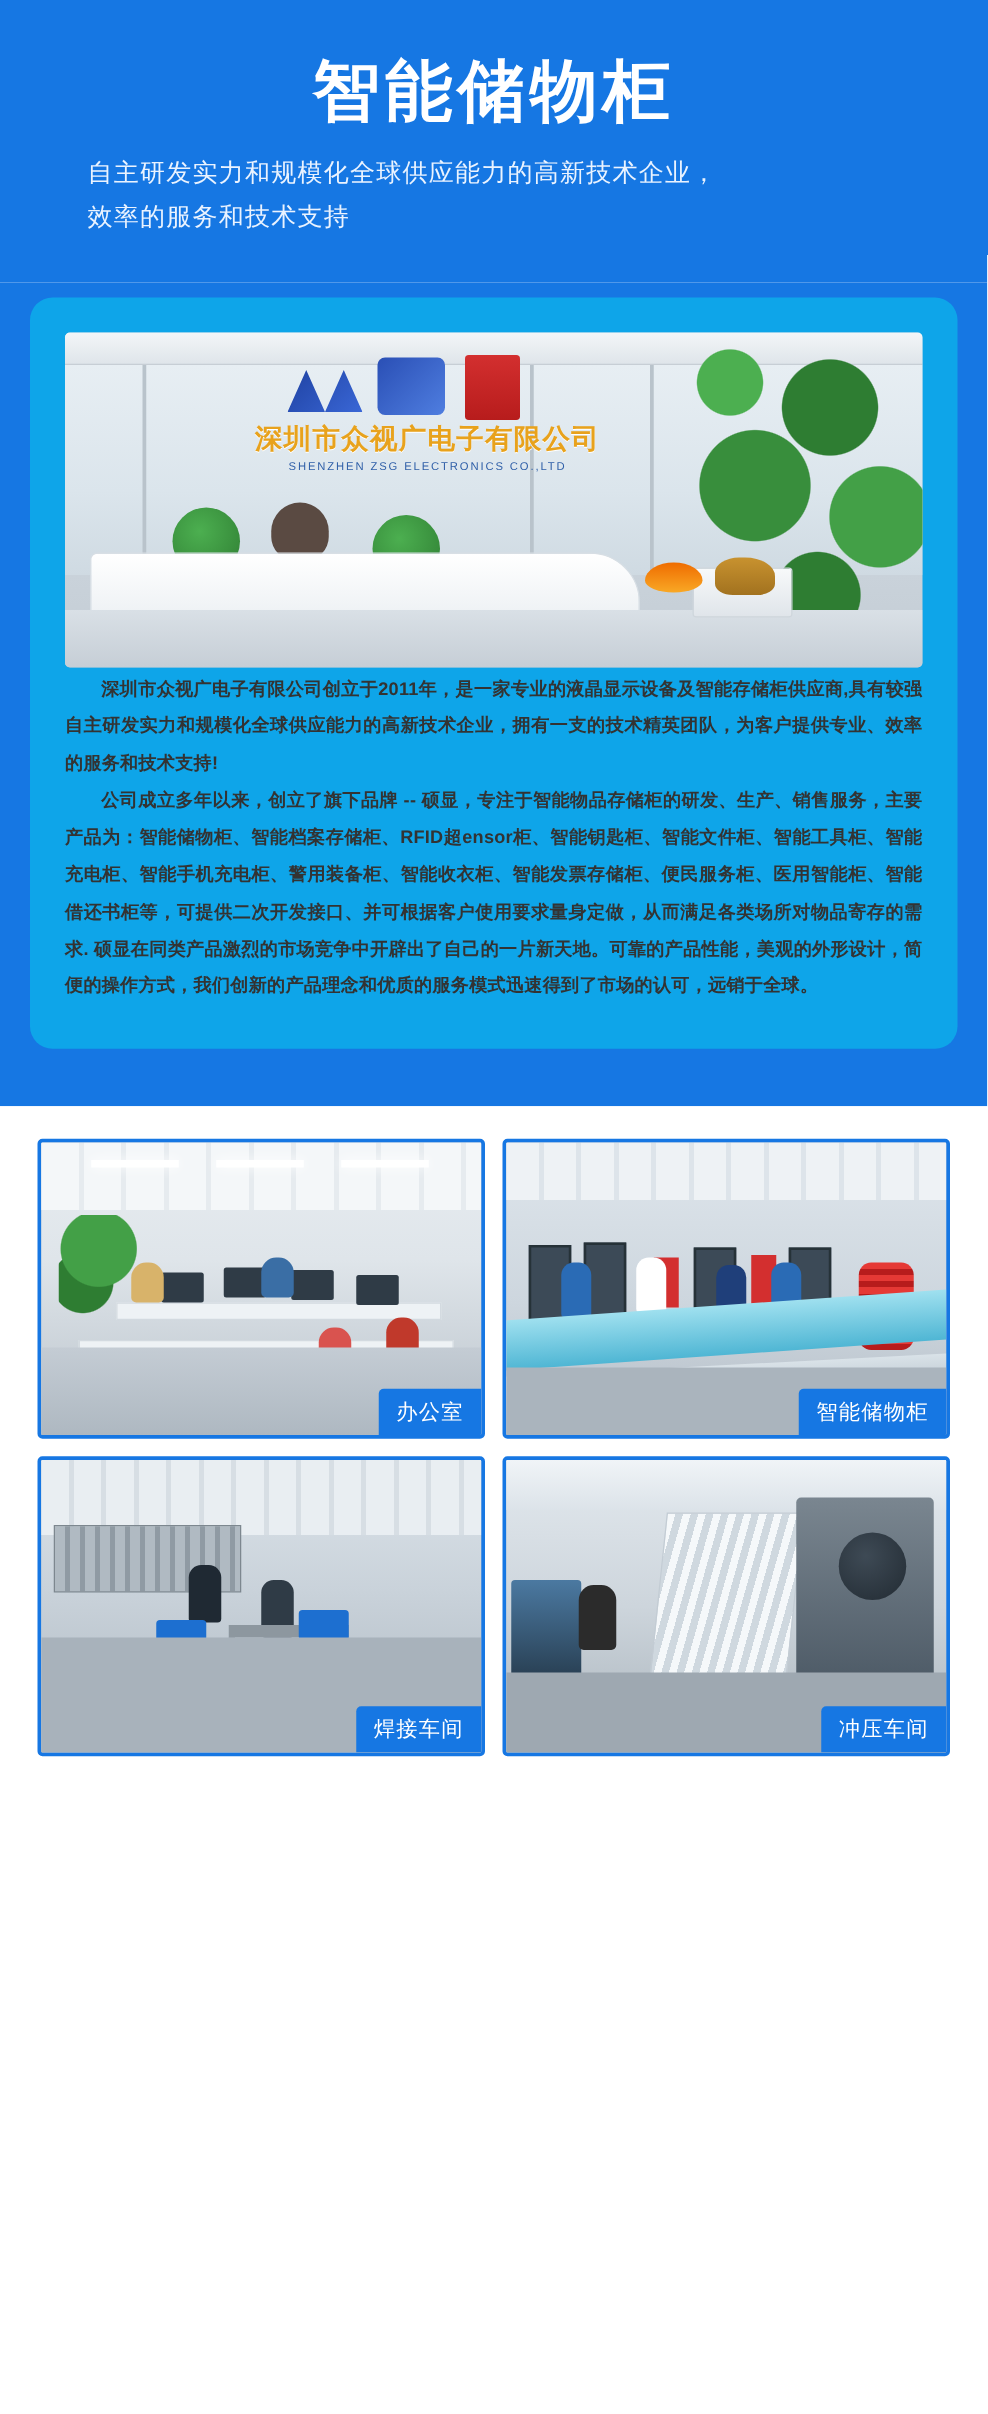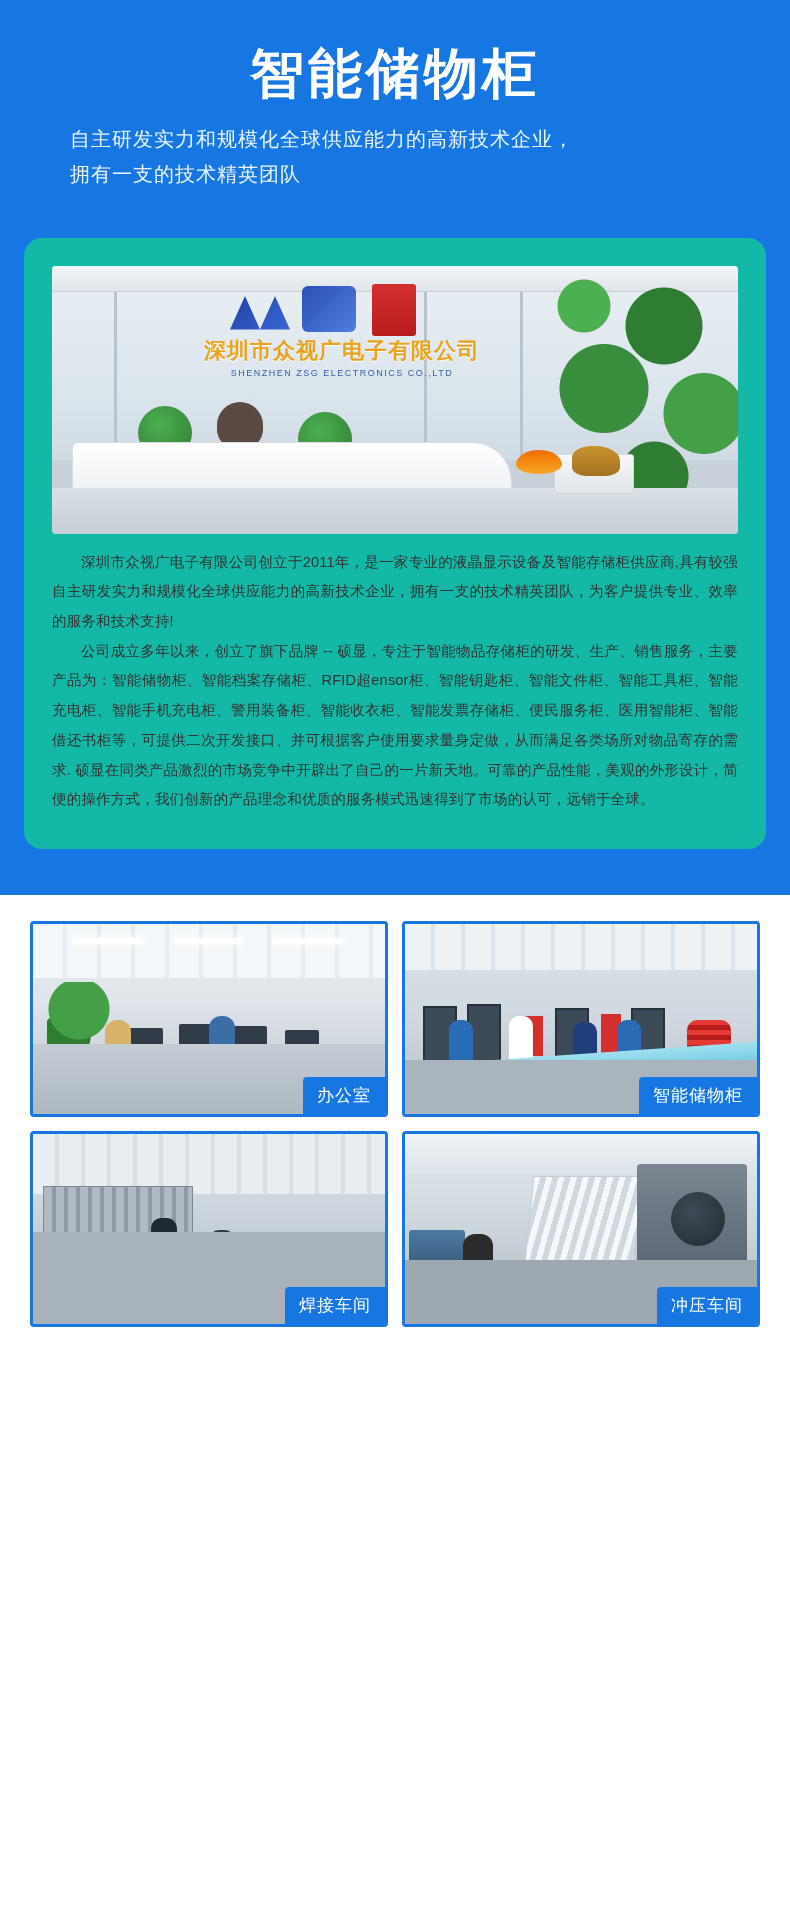--- a/index.html
+++ b/index.html
@@ -40,21 +40,21 @@
     font-weight: 400;
     padding: 0 70px;
   }
 
   
   .card-wrap {
     background: #1677e3;
     padding: 12px 24px 46px 24px;
   }
   .card {
-    background: #14b8a6;
+    background: #0ea5e9;
     border-radius: 18px;
     padding: 28px 28px 34px 28px;
   }
 
   
   .photo-reception {
     position: relative;
     width: 100%;
     height: 268px;
     border-radius: 4px;
@@ -147,41 +147,41 @@
     border-radius: 50%/60% 60% 40% 40%;
     background: linear-gradient(#ef6c00,#f9a825);
   }
   .pr-dog {
     position: absolute; right: 118px; bottom: 58px; width: 48px; height: 30px;
     border-radius: 40% 50% 30% 30%;
     background: linear-gradient(#c8922f,#a2721f);
   }
 
   
-  .body-copy { padding-top: 14px; }
+  .body-copy { padding-top: 4px; font-weight: bold; }
   .body-copy p {
     color: #333333;
     font-size: 14.5px;
     line-height: 2.05;
     text-align: justify;
     text-indent: 2em;
     letter-spacing: 0.2px;
   }
 
   
   .gallery {
     background: #ffffff;
     padding: 26px 30px 30px 30px;
     display: grid;
     grid-template-columns: 1fr 1fr;
     gap: 14px;
   }
   .gal-item {
     position: relative;
-    height: 196px;
+    height: 240px;
     border: 3px solid #1677e3;
     border-radius: 4px;
     overflow: hidden;
     background: #c9d2da;
   }
   .gal-caption {
     position: absolute;
     right: 0; bottom: 0;
     background: #1677e3;
     color: #ffffff;
@@ -256,21 +256,21 @@
 </style>
 </head>
 <body>
 
 <div id="page">
 
   <section class="hero">
     <h1 class="hero-title">智能储物柜</h1>
     <div class="hero-sub">
       <div>自主研发实力和规模化全球供应能力的高新技术企业，</div>
-      <div>拥有一支的技术精英团队</div>
+      <div>效率的服务和技术支持</div>
     </div>
   </section>
 
   <section class="card-wrap">
     <div class="card">
 
       <div class="photo-reception">
         <div class="pr-ceiling"></div>
         <div class="pr-glasswall"></div>
         <div class="pr-mullion" style="left:62px"></div>

